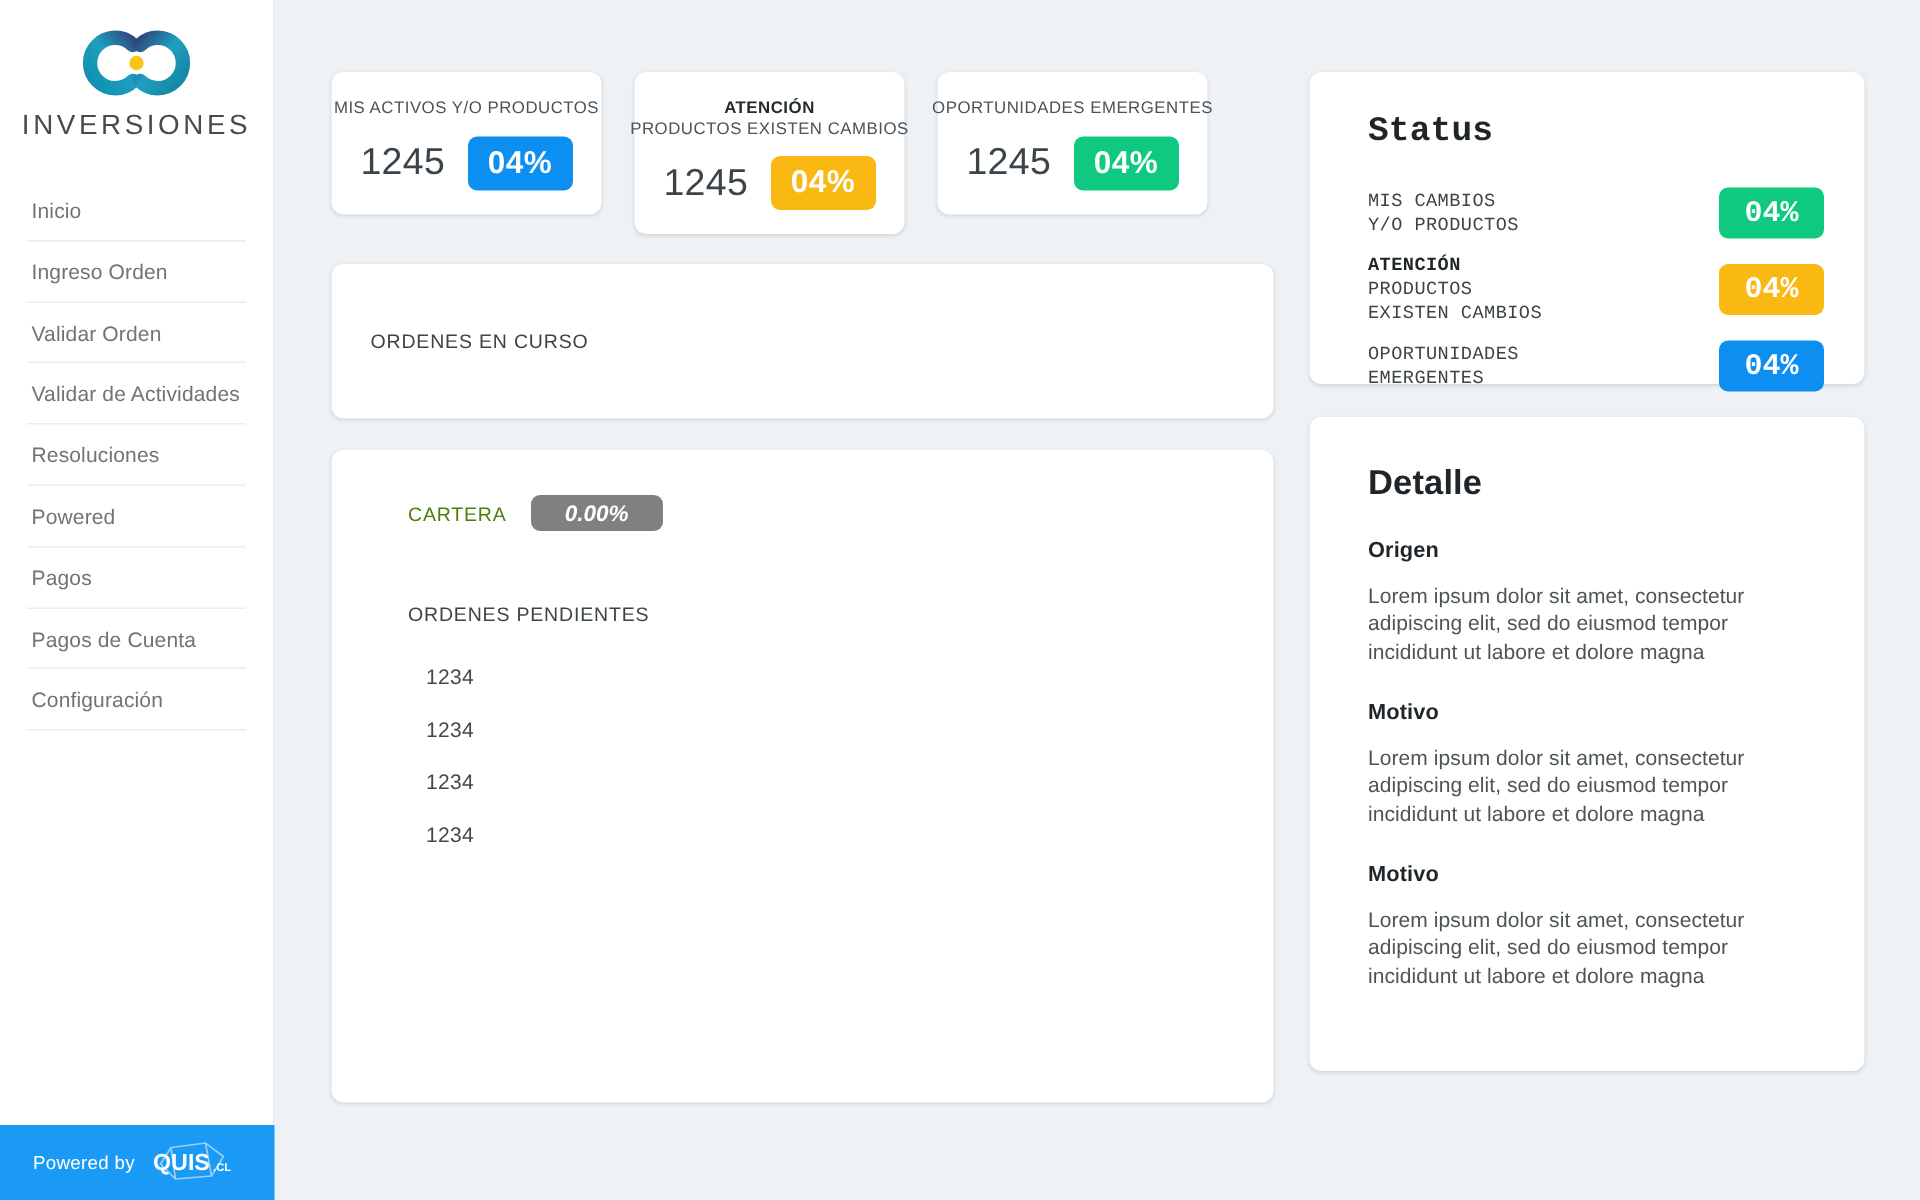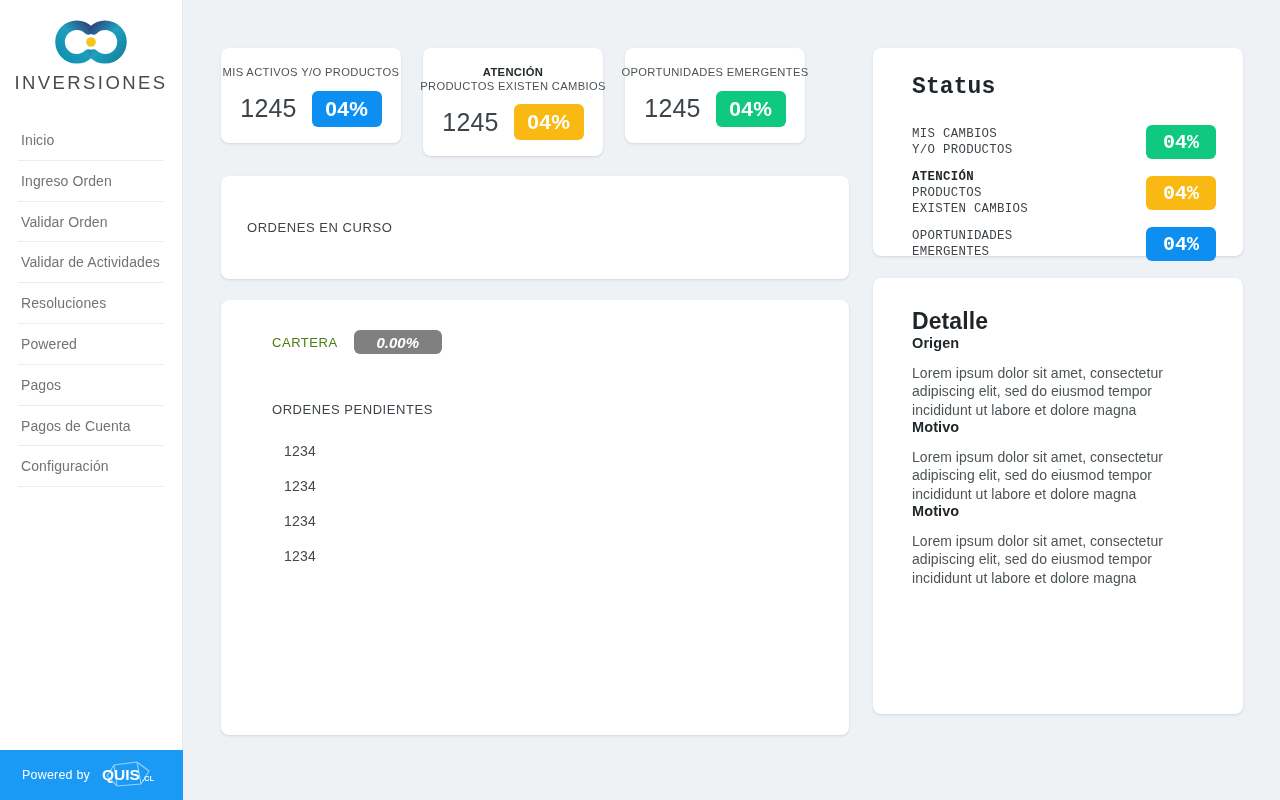--- a/index.html
+++ b/index.html
@@ -297,21 +297,21 @@
     padding: 0 12px;
   }
 
   
   .detalle-card {
     margin-top: 22px;
     height: 436px;
     padding: 30px 30px 0 39px;
   }
 
-  .detalle-block { }
+  .detalle-block { margin-top: 24px; }
   .detalle-block:first-of-type { margin-top: 27px; }
 
   .detalle-head {
     font-size: 14.5px;
     font-weight: 700;
     color: #1f2528;
     letter-spacing: 0.1px;
   }
 
   .detalle-body {

